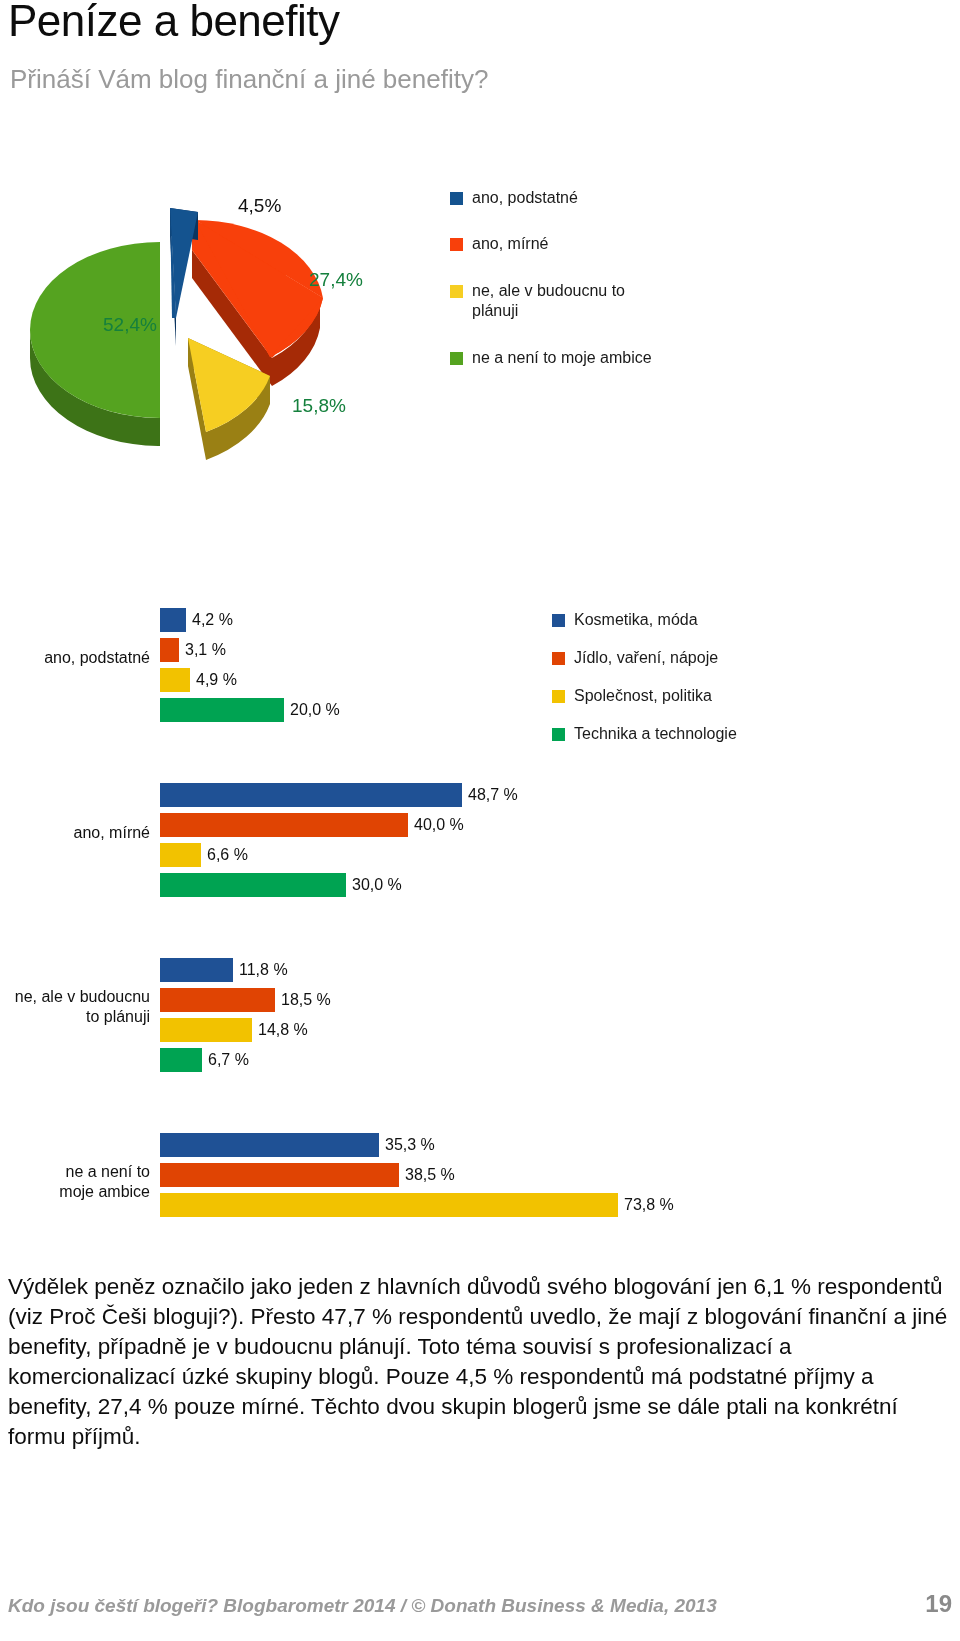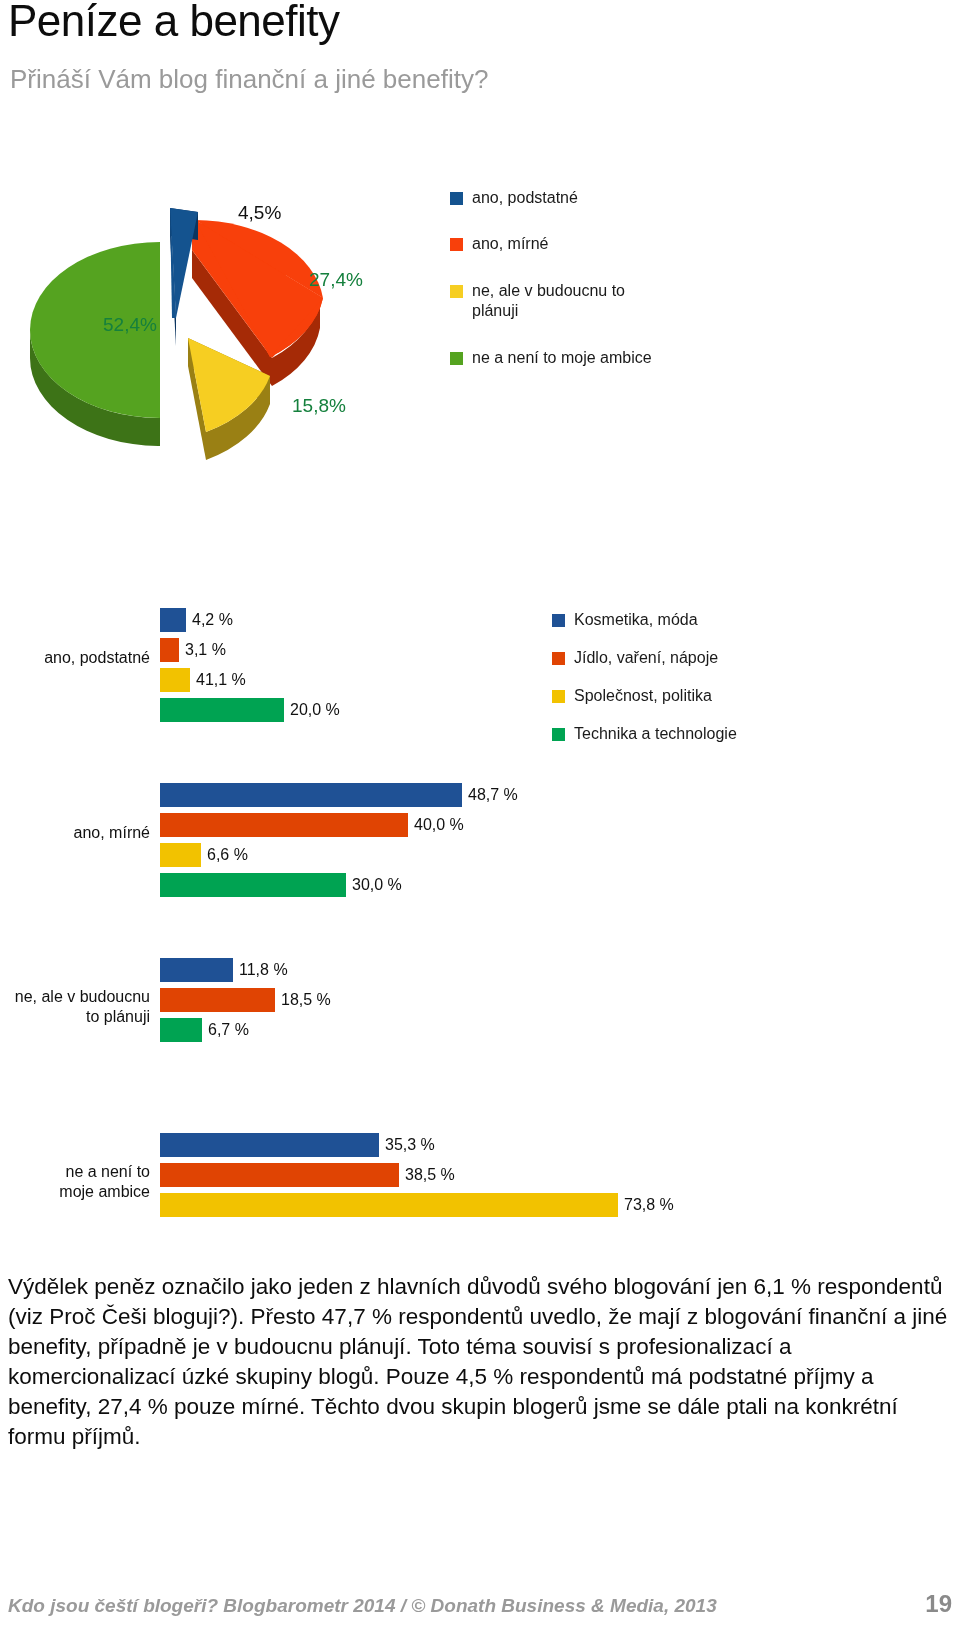--- a/index.html
+++ b/index.html
@@ -117,21 +117,21 @@
       <path d="M 168,188 L 186,282 L 186,310 L 168,216 Z" fill="#9A8014"></path>
       <path d="M 168,188 L 250,226 A 130,88 0 0 1 186,282 Z" fill="#F6CE22"></path>
 
       <path d="M 150,58 L 156,168 L 156,196 L 150,86 Z" fill="#0C3560"></path>
       <path d="M 150,58 L 178,62 L 178,90 L 150,86 Z" fill="#0C3560"></path>
       <path d="M 150,58 L 178,62 L 156,168 Z" fill="#14538F"></path>
       <path d="M 150,58 L 156,168 L 152,168 Z" fill="#14538F"></path>
     </svg>
 
     
-    <span class="pie-label" style="left:218px; top:45px; color:#111;margin-top:7px;">4,5%</span>
+    <span class="pie-label" style="left:218px; top:45px; color:#111;">4,5%</span>
     <span class="pie-label" style="left:289px; top:119px;">27,4%</span>
     <span class="pie-label" style="left:272px; top:245px;">15,8%</span>
     <span class="pie-label" style="left:83px; top:164px;">52,4%</span>
   </div>
 
   <div id="pie-legend">
     <div class="pie-legend-row">
       <span class="swatch" style="background:#14538F"></span>
       <span class="legend-text">ano, podstatné</span>
     </div>
@@ -179,21 +179,21 @@
     <div class="bar-row">
       <div class="bar" style="width:26px; background:#1F5195;"></div>
       <span class="bar-value" style="left:192px;">4,2 %</span>
     </div>
     <div class="bar-row">
       <div class="bar" style="width:19px; background:#E04403;"></div>
       <span class="bar-value" style="left:185px;">3,1 %</span>
     </div>
     <div class="bar-row">
       <div class="bar" style="width:30px; background:#F2C200;"></div>
-      <span class="bar-value" style="left:196px;">41,1 %</span>
+      <span class="bar-value" style="left:196px;">4,9 %</span>
     </div>
     <div class="bar-row">
       <div class="bar" style="width:124px; background:#00A352;"></div>
       <span class="bar-value" style="left:290px;">20,0 %</span>
     </div>
   </div>
 
   <div class="bar-group" style="top:205px;">
     <div class="cat-label-wrap" style="top:43px;">
       <span class="cat-label" style="position:static; display:block;">ano, mírné</span>
@@ -223,20 +223,24 @@
     </div>
     <div class="bar-row">
       <div class="bar" style="width:73px; background:#1F5195;"></div>
       <span class="bar-value" style="left:239px;">11,8 %</span>
     </div>
     <div class="bar-row">
       <div class="bar" style="width:115px; background:#E04403;"></div>
       <span class="bar-value" style="left:281px;">18,5 %</span>
     </div>
     <div class="bar-row">
+      <div class="bar" style="width:92px; background:#F2C200;"></div>
+      <span class="bar-value" style="left:258px;">14,8 %</span>
+    </div>
+    <div class="bar-row">
       <div class="bar" style="width:42px; background:#00A352;"></div>
       <span class="bar-value" style="left:208px;">6,7 %</span>
     </div>
   </div>
 
   <div class="bar-group" style="top:555px;">
     <div class="cat-label-wrap" style="top:32px;">
       <span class="cat-label" style="position:static; display:block;">ne a není to
 moje ambice</span>
     </div>

